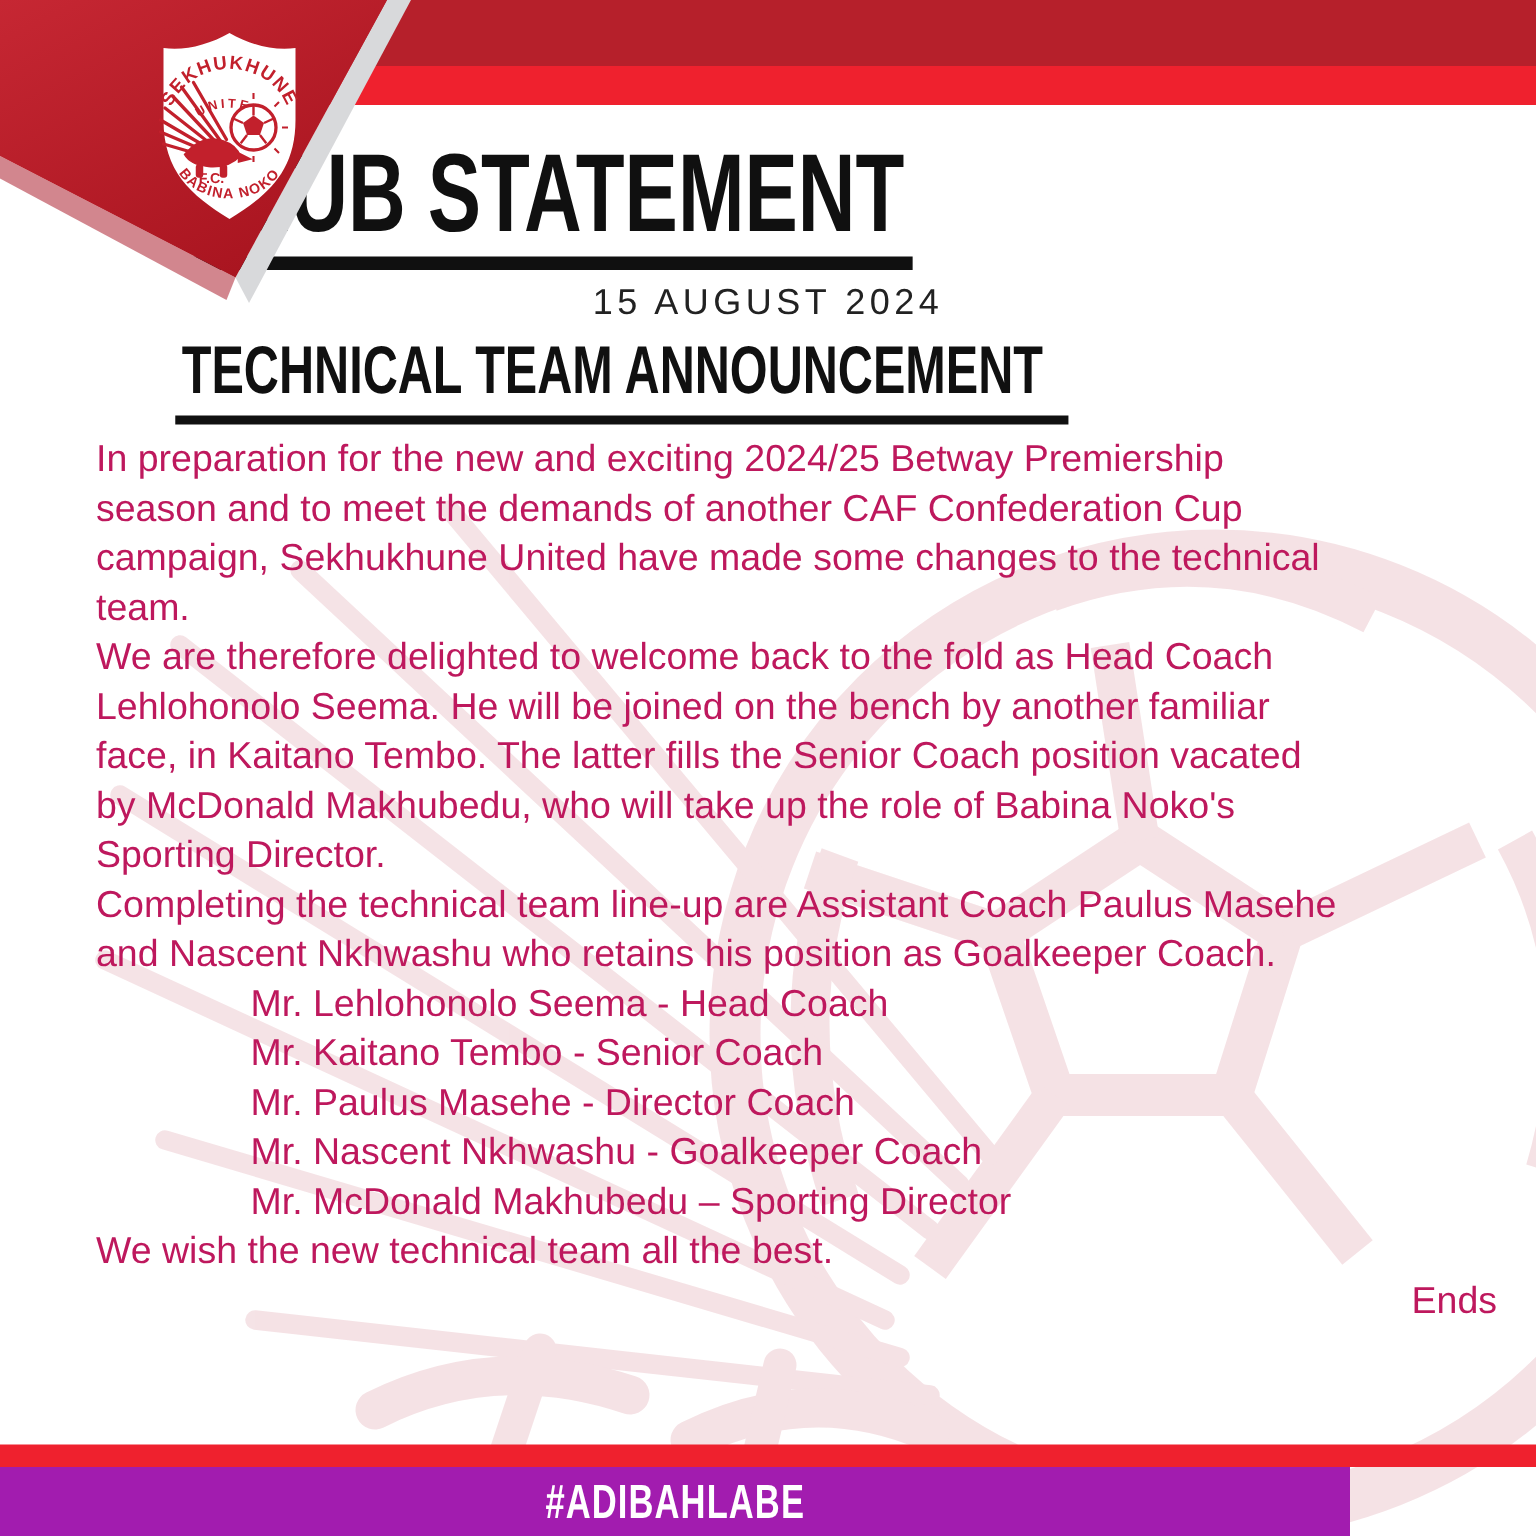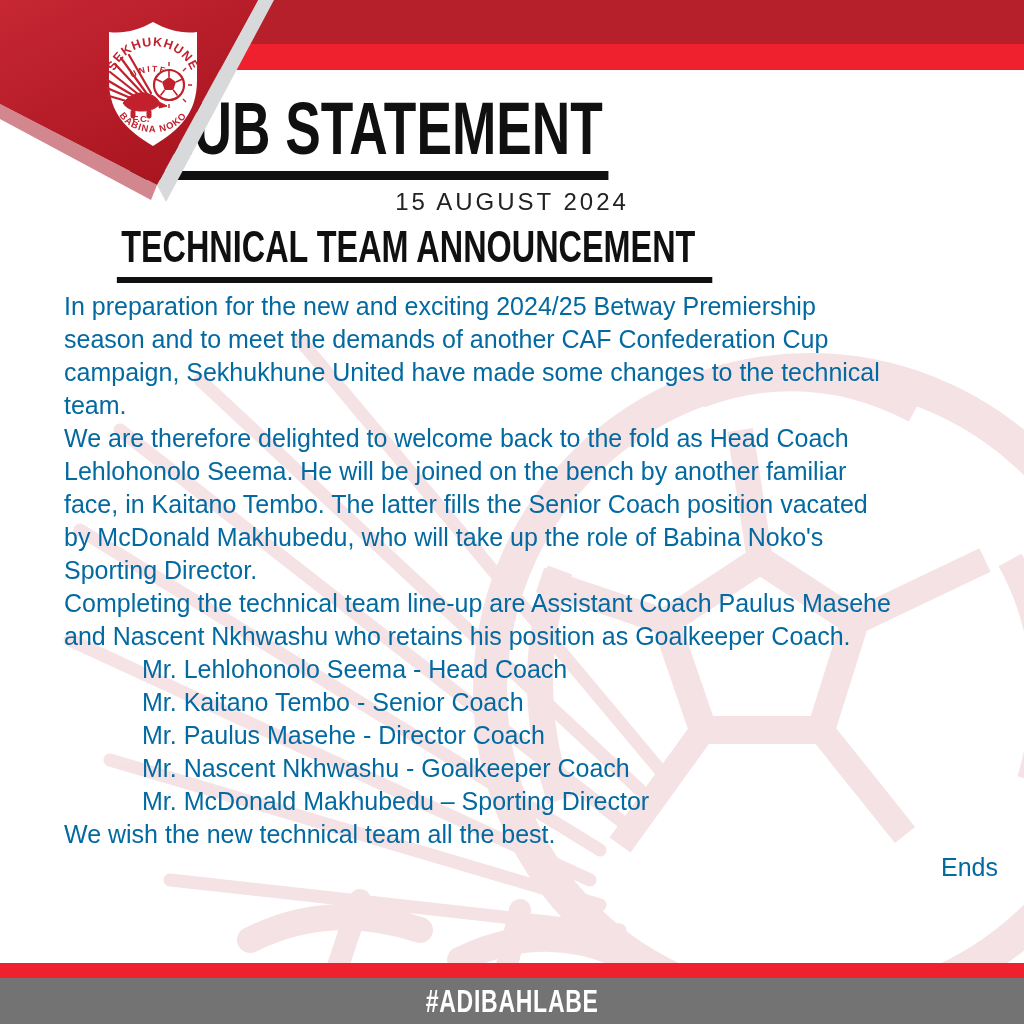--- a/index.html
+++ b/index.html
@@ -5,43 +5,43 @@
   html,body{margin:0;padding:0;background:#ffffff;}
   .page{
     position:relative;width:1024px;height:1024px;overflow:hidden;background:#ffffff;
     font-family:"Liberation Sans","DejaVu Sans",sans-serif;color:#1d1d1d;
   }
   
   .top-band{position:absolute;left:0;top:0;width:1024px;height:44px;background:#b6202b;z-index:1;}
   .top-stripe{position:absolute;left:0;top:44px;width:1024px;height:26px;background:#ef212e;z-index:1;}
   
   .bottom-stripe{position:absolute;left:0;top:963px;width:1024px;height:15px;background:#ef212e;z-index:3;}
-  .bottom-band{position:absolute;left:0;top:978px;width:1024px;height:46px;background:#737373;z-index:3;
+  .bottom-band{position:absolute;left:0;top:978px;width:900px;height:46px;background:#a21caf;z-index:3;
     display:flex;align-items:center;justify-content:center;}
   
   .watermark{position:absolute;left:0;top:0;width:1024px;height:1024px;z-index:0;}
   
   .ribbon{position:absolute;left:0;top:0;width:290px;height:230px;z-index:4;}
   
   .condensed{display:inline-block;font-weight:700;transform:scaleX(0.72);transform-origin:center;
     white-space:nowrap;line-height:1;color:#101010;}
   .title-wrap{position:absolute;left:0;top:92px;width:839px;text-align:left;z-index:2;margin-left:21px;}
   .title{font-size:74px;border-bottom:9px solid #101010;padding:0 8px 5px 8px;}
   .date{position:absolute;left:0;top:172px;width:1024px;text-align:center;z-index:2;
     font-size:24px;letter-spacing:3px;color:#222222;margin-top:16px;}
   .subtitle-wrap{position:absolute;left:0;top:224px;width:830px;text-align:center;z-index:2;}
   .subtitle{font-size:45px;border-bottom:6px solid #101010;padding:0 24px 8px 6px;}
   
   .body{position:absolute;left:64px;top:290px;width:934px;z-index:2;
-    font-size:25px;line-height:33px;color:#0369a1;}
+    font-size:25px;line-height:33px;color:#be185d;}
   .body p{margin:0;white-space:pre;}
   .p1{margin-bottom:24px;}
   .p2{margin-bottom:13px;}
   .p3{margin-bottom:24px;}
-  .appointments{margin-left:78px;}
+  .appointments{margin-left:103px;}
   .appointment{white-space:pre;}
   .closing{margin-top:-5px;}
   .ends{margin-top:15px;text-align:right;}
   .hashtag{font-size:32px;color:#ffffff;letter-spacing:1px;transform-origin:center;}
 </style>
 </head>
 <body>
 
 <div class="page">
 

